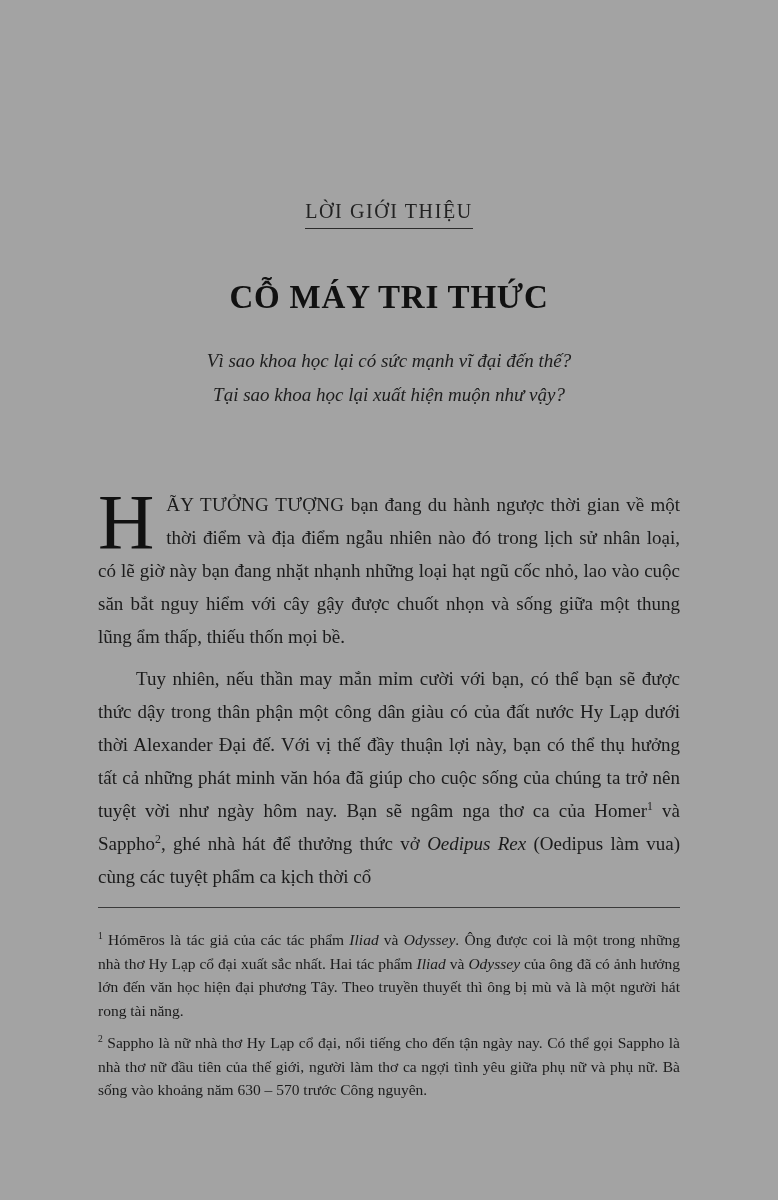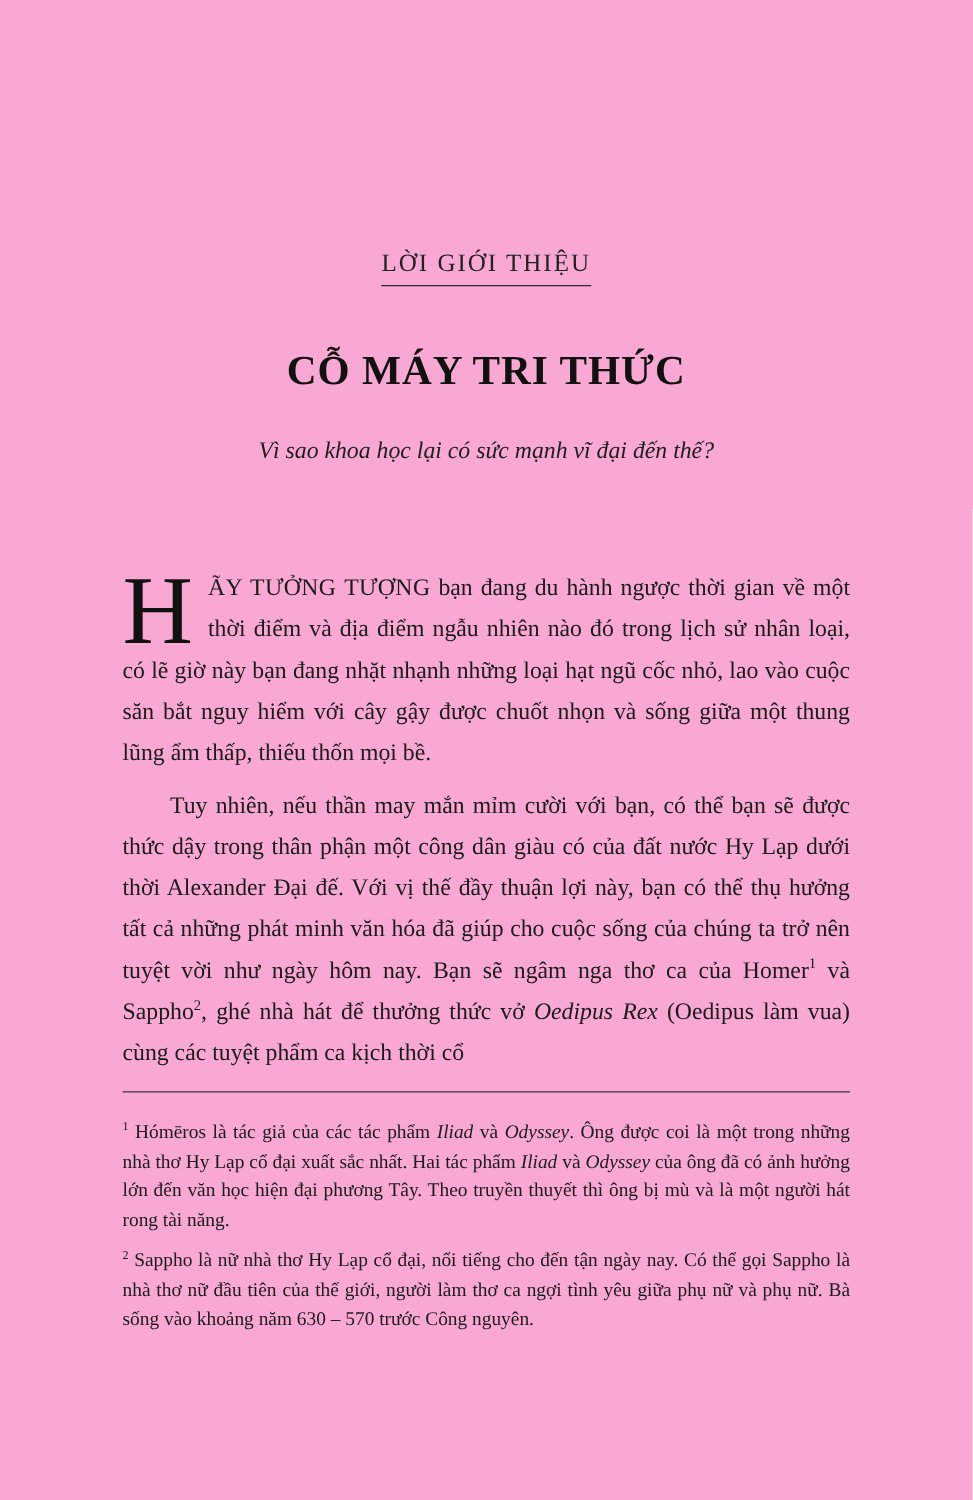--- a/index.html
+++ b/index.html
@@ -1,20 +1,20 @@
 <!DOCTYPE html>
 <html><head>
 <meta charset="utf-8">
 <style>
   html,body { margin:0; padding:0; background:#e9e9e9; }
   .page {
     position:relative;
     width:778px; height:1200px;
     margin:0 auto;
-    background:#f9a8d4;
+    background:#a3a3a3;
     box-sizing:border-box;
     padding:0 98px;
     overflow:hidden;
     font-family:"Liberation Serif", serif;
     color:#1b1b1b;
   }
   .section-label-wrap { margin-top:200px; text-align:center; }
   .section-label {
     display:inline-block;
     font-size:20px;
@@ -93,20 +93,21 @@
 
   <div class="section-label-wrap">
     <span class="section-label">LỜI GIỚI THIỆU</span>
   </div>
 
   <h1 class="page-title">CỖ MÁY TRI THỨC</h1>
 
 
   <div class="epigraph">
     <div>Vì sao khoa học lại có sức mạnh vĩ đại đến thế?</div>
+    <div>Tại sao khoa học lại xuất hiện muộn như vậy?</div>
   </div>
 
   <div class="body-text">
     <p class="para">
       <span class="dropcap">H</span><span class="leadin">ÃY TƯỞNG TƯỢNG</span><span> bạn đang du hành ngược thời gian về một thời điểm và địa điểm ngẫu nhiên nào đó trong lịch sử nhân loại, có lẽ giờ này bạn đang nhặt nhạnh những loại hạt ngũ cốc nhỏ, lao vào cuộc săn bắt nguy hiểm với cây gậy được chuốt nhọn và sống giữa một thung lũng ẩm thấp, thiếu thốn mọi bề.</span>
     </p>
     <p class="para"><span>Tuy nhiên, nếu thần may mắn mỉm cười với bạn, có thể bạn sẽ được thức dậy trong thân phận một công dân giàu có của đất nước Hy Lạp dưới thời Alexander Đại đế. Với vị thế đầy thuận lợi này, bạn có thể thụ hưởng tất cả những phát minh văn hóa đã giúp cho cuộc sống của chúng ta trở nên tuyệt vời như ngày hôm nay. Bạn sẽ ngâm nga thơ ca của Homer</span><sup>1</sup><span> và Sappho</span><sup>2</sup><span>, ghé nhà hát để thưởng thức vở </span><em>Oedipus Rex</em><span> (Oedipus làm vua) cùng các tuyệt phẩm ca kịch thời cổ</span></p>
   </div>
 
   <hr class="fn-rule">

